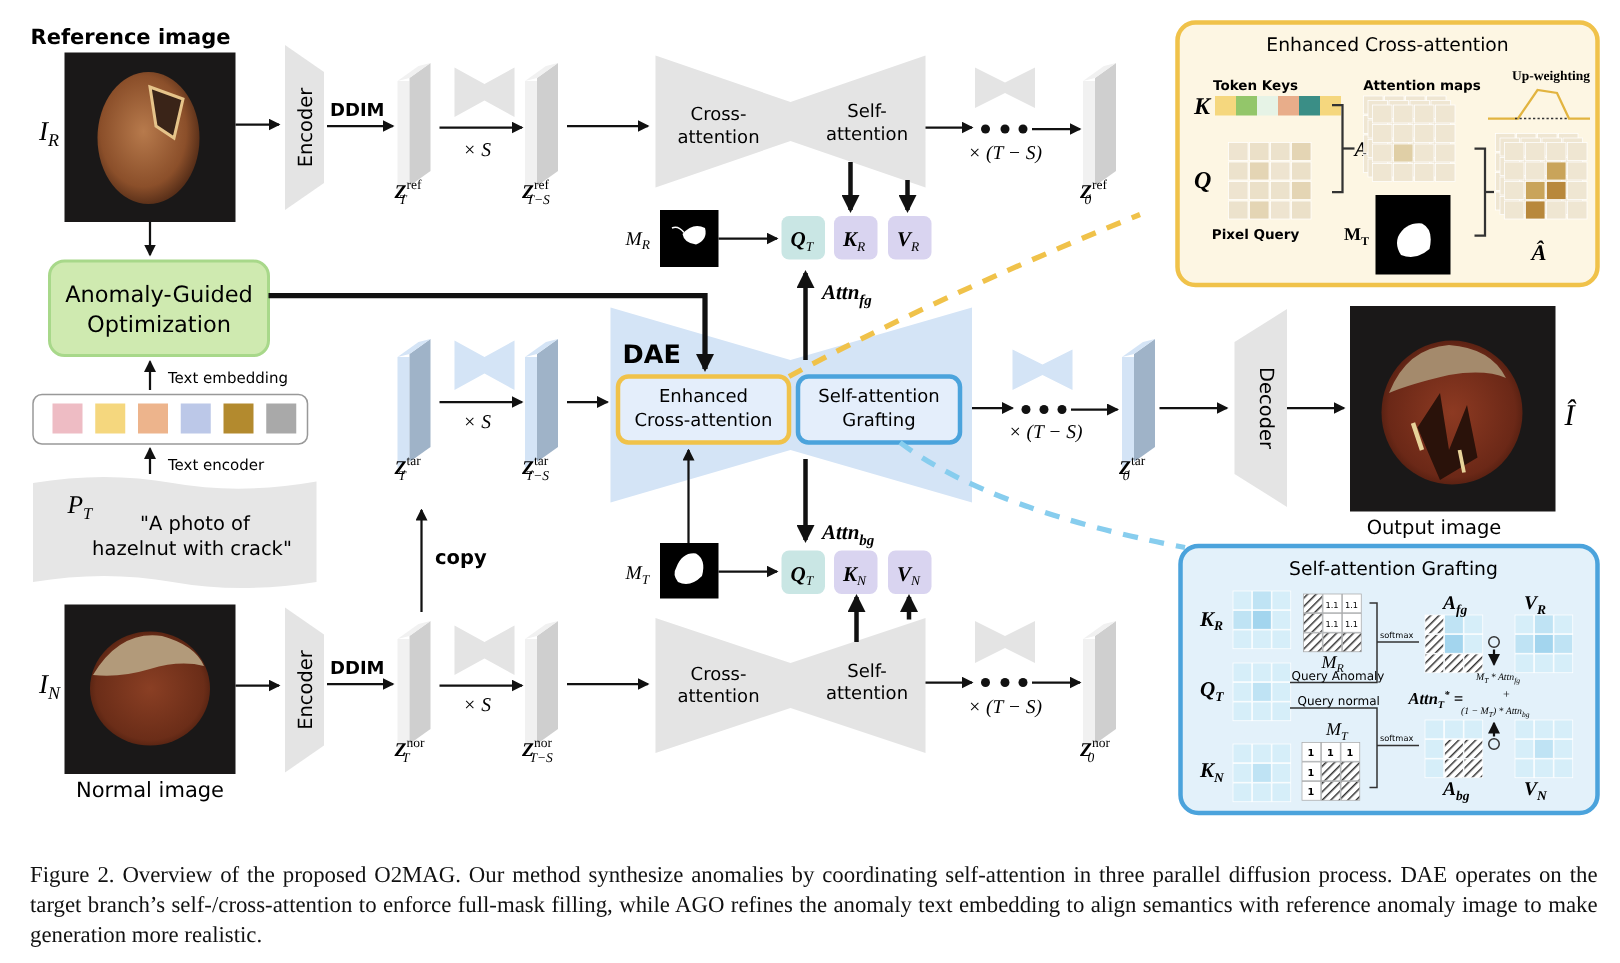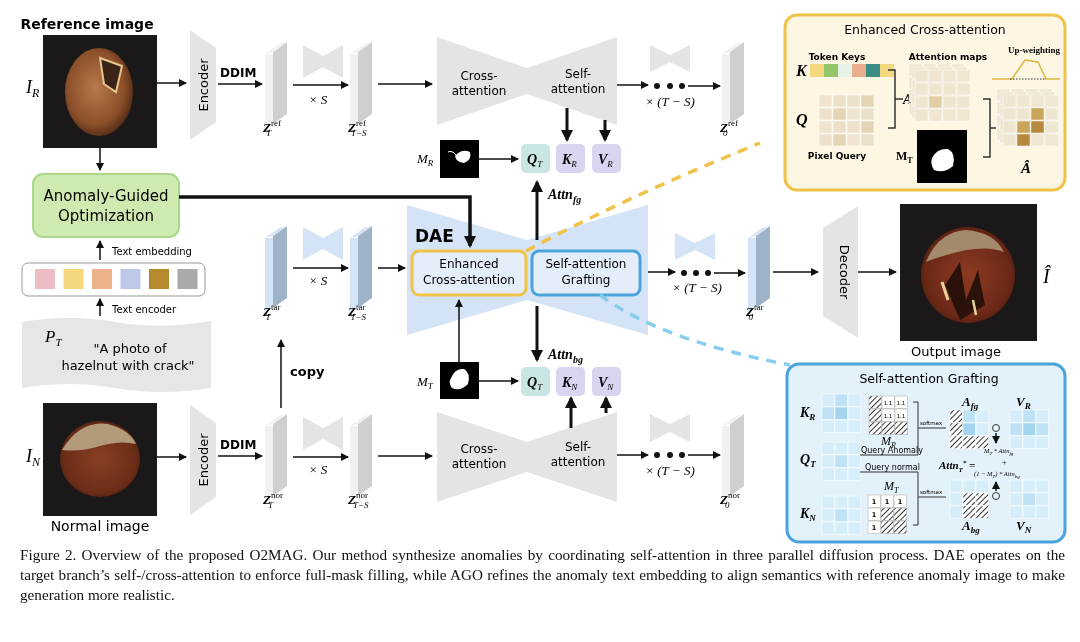--- a/index.html
+++ b/index.html
@@ -1,20 +1,20 @@
 <!DOCTYPE html>
 <html><head>
 <meta charset="utf-8">
 <style>
   html,body{margin:0;padding:0;background:#fff;}
   body{width:1080px;height:642px;position:relative;overflow:hidden;font-family:"DejaVu Sans",sans-serif;color:#111;}
   .abs{position:absolute;}
   svg text{font-family:"DejaVu Sans",sans-serif;}
   .serif{font-family:"Liberation Serif","DejaVu Serif",serif;}
-  .caption{position:absolute;left:20px;top:545px;width:1045px;font-family:"Liberation Serif",serif;font-size:15.2px;line-height:20px;color:#111;text-align:justify;}
+  .caption{position:absolute;left:20px;top:574px;width:1045px;font-family:"Liberation Serif",serif;font-size:15.2px;line-height:20px;color:#111;text-align:justify;}
 </style>
 </head>
 <body>
 
 <svg class="abs" style="left:0;top:0" width="1080" height="560" viewBox="0 0 1080 560">
   <defs>
     <marker id="ah" markerWidth="8" markerHeight="8" refX="7" refY="4" orient="auto" markerUnits="userSpaceOnUse">
       <path d="M0,0 L8,4 L0,8 Z" fill="#111"></path>
     </marker>
     <marker id="ahb" markerWidth="12" markerHeight="12" refX="10" refY="6" orient="auto" markerUnits="userSpaceOnUse">

